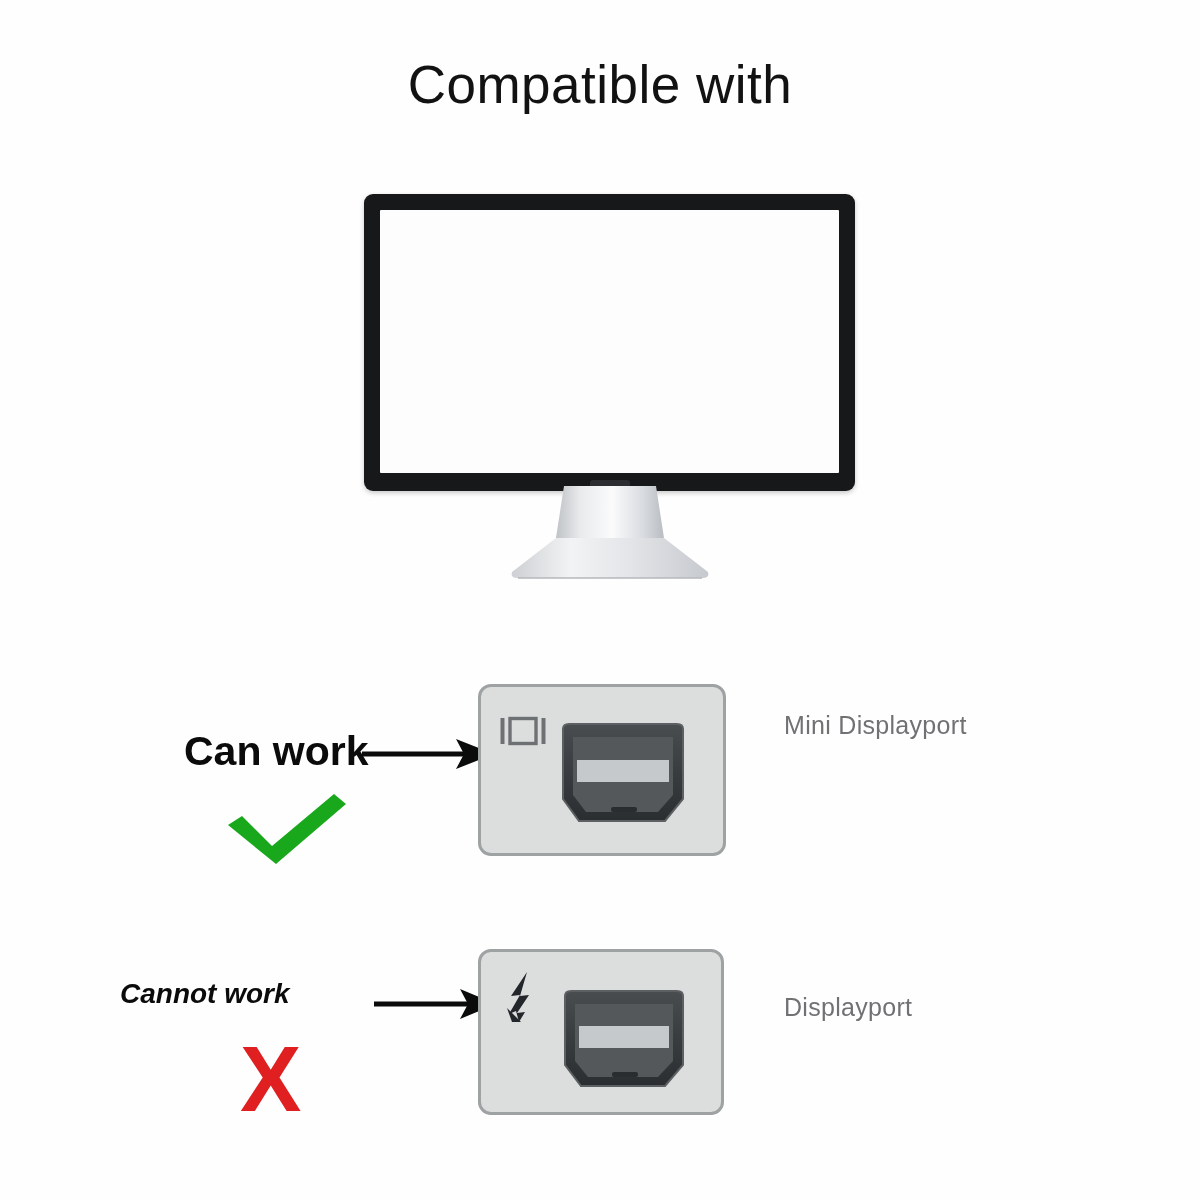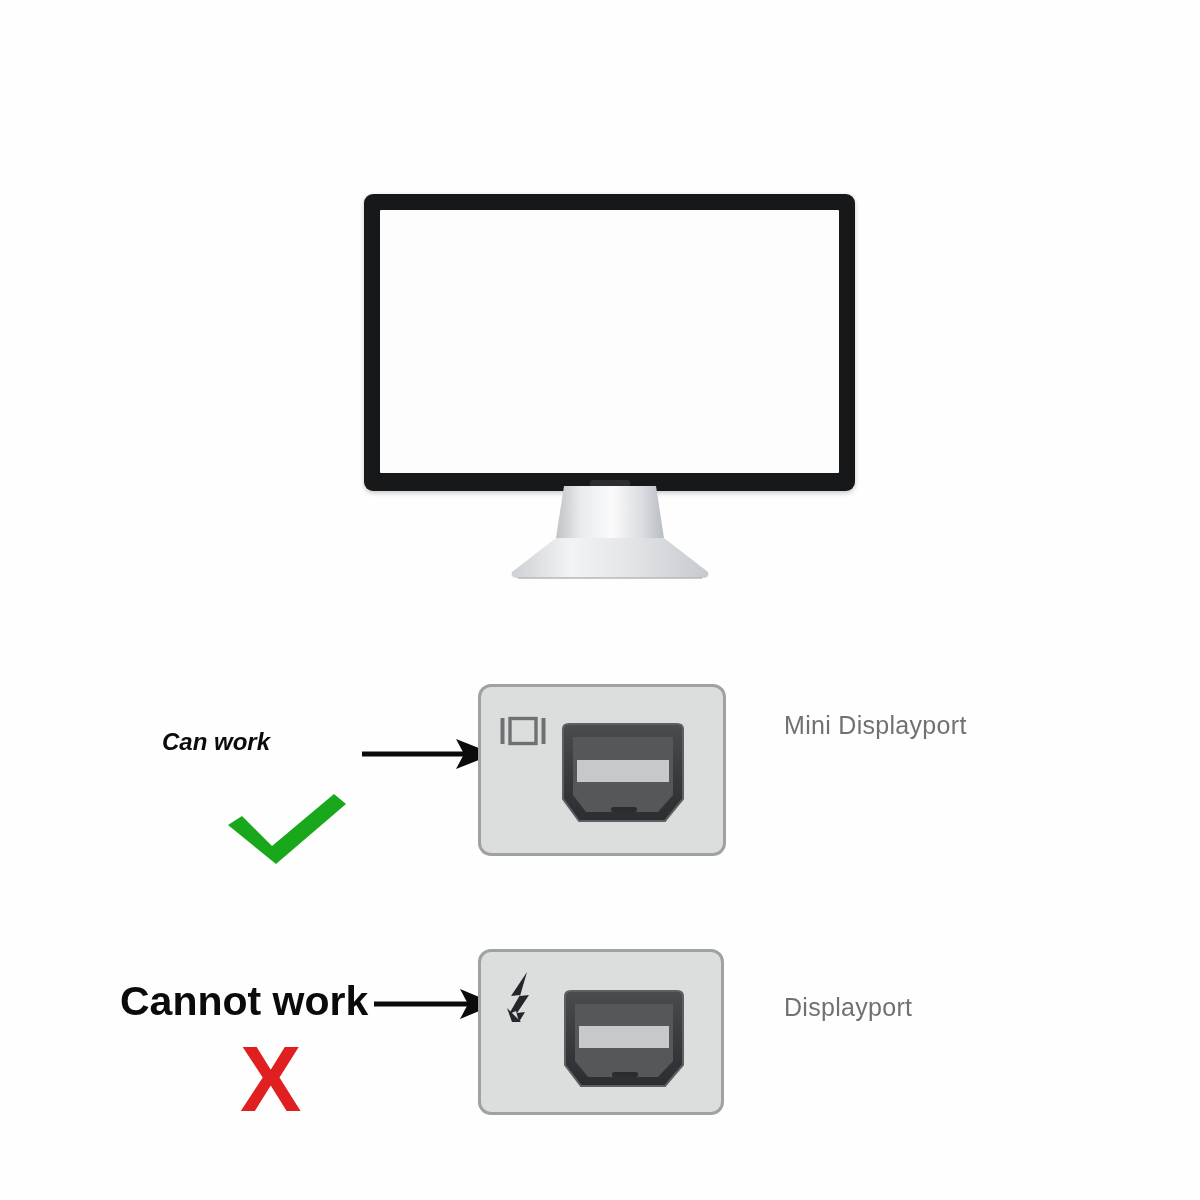--- a/index.html
+++ b/index.html
@@ -89,22 +89,22 @@
   .row-tb  { top: 925px; height: 230px; }
 
   .verdict {
     position: absolute;
     text-align: left;
     font-weight: bold;
     color: #0b0b0b;
     font-family: "Liberation Sans", sans-serif;
     white-space: nowrap;
   }
-  .verdict-can    { left: 162px; top: 728px; font-size: 24px; font-style: italic; }
-  .verdict-cannot { left: 120px; top: 978px; font-size: 41px; }
+  .verdict-can    { left: 184px; top: 728px; font-size: 41px; }
+  .verdict-cannot { left: 120px; top: 978px; font-size: 28px; font-style: italic; }
 
   .arrow-svg { position: absolute; }
   .arrow-can    { left: 360px; top: 735px;  width: 135px; height: 38px; }
   .arrow-cannot { left: 372px; top: 985px;  width: 125px; height: 38px; }
 
   .mark {
     position: absolute;
     font-family: "Liberation Sans", sans-serif;
     font-weight: bold;
     line-height: 1;
@@ -149,20 +149,21 @@
     letter-spacing: 0.3px;
   }
   .label-mdp { left: 784px; top: 711px; }
   .label-tb  { left: 784px; top: 993px; }
 </style>
 </head>
 <body>
 
 <div id="page">
 
+  <div class="title">Compatible with</div>
 
   <div class="monitor-wrap">
     <div class="monitor-bezel">
       <div class="monitor-screen"></div>
       <div class="monitor-notch"></div>
     </div>
     <svg class="stand-svg" viewBox="0 0 500 94">
       <defs>
         <linearGradient id="standGrad" x1="0" y1="0" x2="1" y2="0">
           <stop offset="0%" stop-color="#bfc2c6"></stop>

